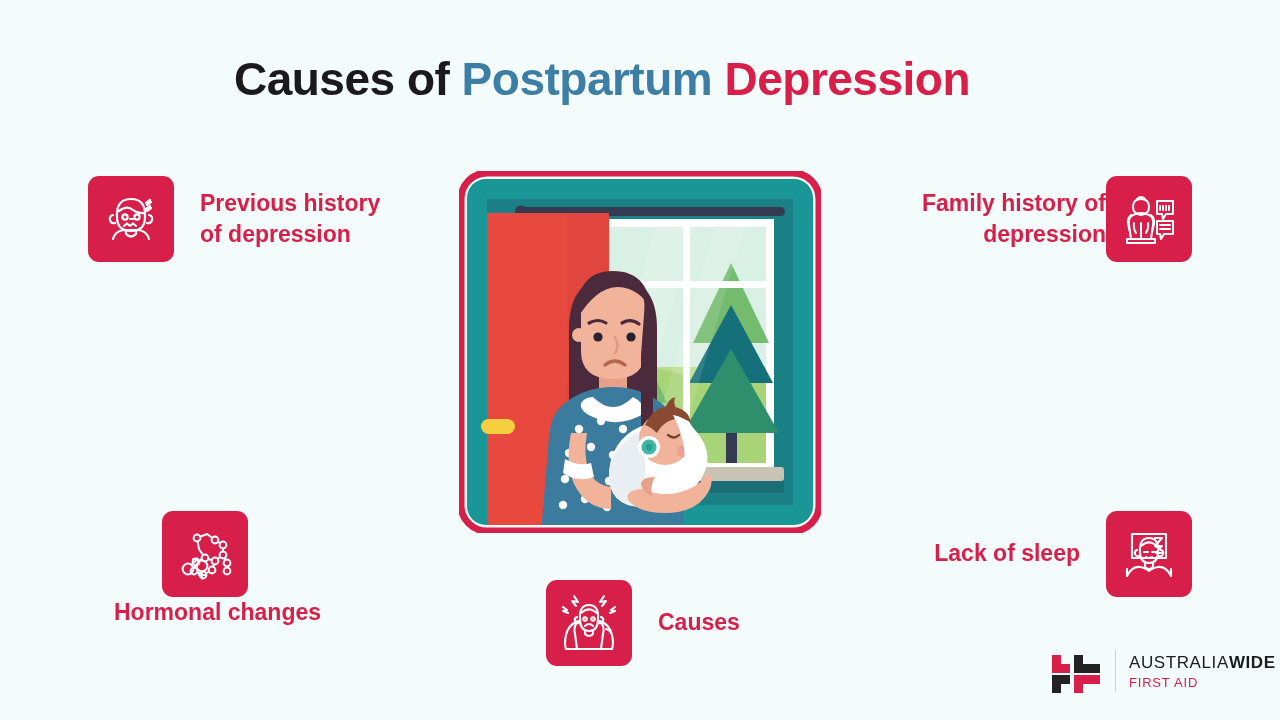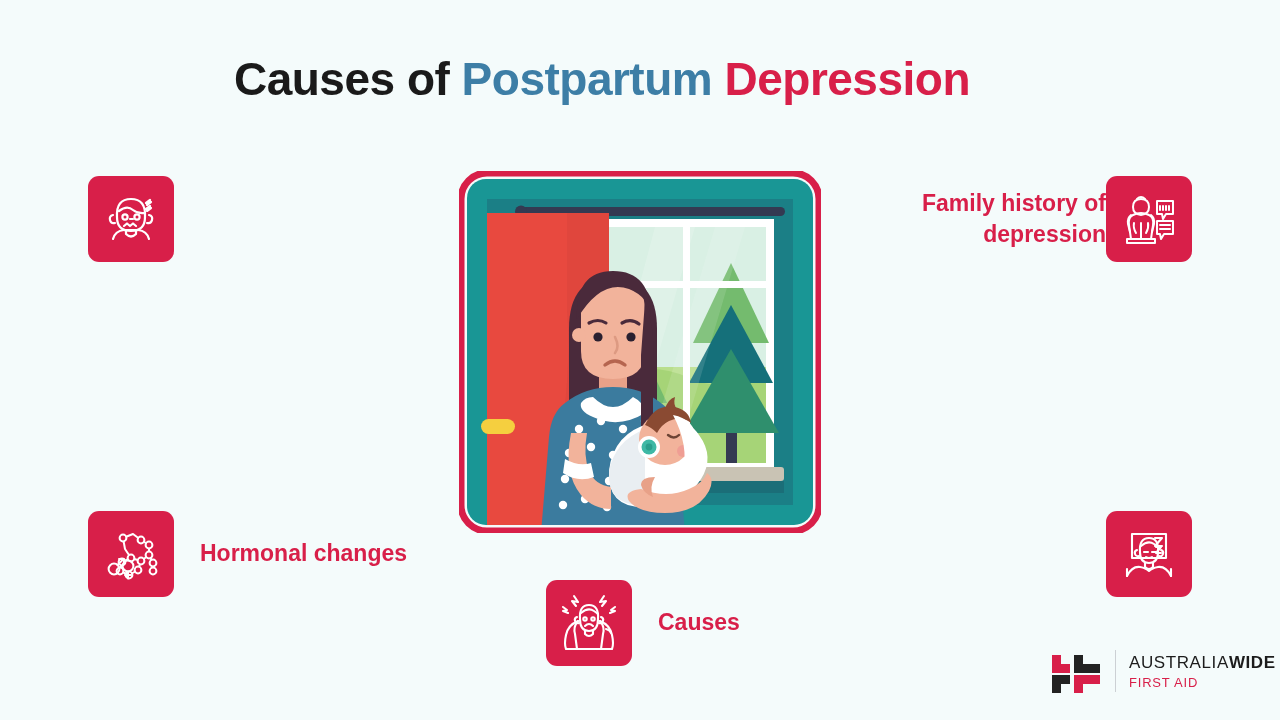--- a/index.html
+++ b/index.html
@@ -41,21 +41,21 @@
     line-height:1.36;
     white-space:pre-line;
   }
 
   #f-prev  { left:88px;  top:176px; }
   #f-prev  .feat-label { margin-left:26px; text-align:left; }
 
   #f-fam   { right:88px; top:176px; flex-direction:row-reverse; }
   #f-fam   .feat-label { text-align:right; }
 
-  #f-horm  { left:88px;  top:511px; }
+  #f-horm  { left:88px;  top:511px;flex-direction:column; }
   #f-horm  .feat-label { margin-left:26px; text-align:left; }
 
   #f-sleep { right:88px; top:511px; flex-direction:row-reverse; }
   #f-sleep .feat-label { margin-right:26px; text-align:right; }
 
   #f-stress{ left:546px; top:580px; }
   #f-stress .feat-label { margin-left:26px; text-align:left; }
 
   
   .illus {
@@ -235,20 +235,22 @@
       <circle cx="24" cy="28" r="2.6"></circle>
       <circle cx="36" cy="28" r="2.6"></circle>
       <path d="M29 30 l3 0"></path>
       <path d="M23 37 l3 -2.5 l3 2.5 l3 -2.5 l3 2.5"></path>
       <path d="M45 14 l4 -3 l-3 5 l4 -3"></path>
       <path d="M45 20 l4 -3 l-3 5 l4 -3"></path>
       <path d="M12 50 q2 -8 11 -9 l14 0 q9 1 11 9"></path>
       <path d="M25 41 l0 4 q5 5 10 0 l0 -4"></path>
     </svg>
   </div>
+  <div class="feat-label">Previous history
+of depression</div>
 </div>
 
 <div class="feature" id="f-fam">
   <div class="icon-box">
     <svg width="60" height="60" viewBox="0 0 60 60" fill="none" stroke="#ffffff" stroke-width="2" stroke-linecap="round" stroke-linejoin="round">
       <path d="M14 18 q0 -8 8 -8 q8 0 8 8 q0 7 -8 8 q-8 -1 -8 -8"></path>
       <path d="M18 10 q4 -4 8 0"></path>
       <path d="M12 26 q-4 3 -3 9 l2 8"></path>
       <path d="M32 26 q4 3 3 9 l-2 8"></path>
       <path d="M14 26 q8 -4 16 0 q5 2 4 10 l-2 14 l-20 0 l-2 -14 q-1 -8 4 -10"></path>
@@ -303,20 +305,21 @@
       <path d="M42 26 q3 1 2 4 q-1 3 -4 2"></path>
       <path d="M25 28 l4 0 M33 28 l4 0"></path>
       <path d="M27 33 q3 2 6 0"></path>
       <path d="M36 14 l7 0 l-7 8 l7 0"></path>
       <path d="M37 23 l5 0 l-5 6 l5 0"></path>
       <path d="M26 39 l0 4 q4 4 8 0 l0 -4"></path>
       <path d="M8 52 q5 -10 13 -9 q6 1 9 4 q3 -3 9 -4 q8 -1 13 9"></path>
       <path d="M8 52 l0 -7 M52 52 l0 -7"></path>
     </svg>
   </div>
+  <div class="feat-label">Lack of sleep</div>
 </div>
 
 <div class="feature" id="f-stress">
   <div class="icon-box">
     <svg width="60" height="60" viewBox="0 0 60 60" fill="none" stroke="#ffffff" stroke-width="2.1" stroke-linecap="round" stroke-linejoin="round">
       <path d="M21 26 q-1 -14 9 -14 q10 0 9 14"></path>
       <path d="M21 26 q0 12 9 12 q9 0 9 -12"></path>
       <path d="M22 20 q7 -6 13 -2 q3 2 4 3"></path>
       <path d="M18 24 q-3 1 -2 4 q1 3 4 2"></path>
       <path d="M42 24 q3 1 2 4 q-1 3 -4 2"></path>

